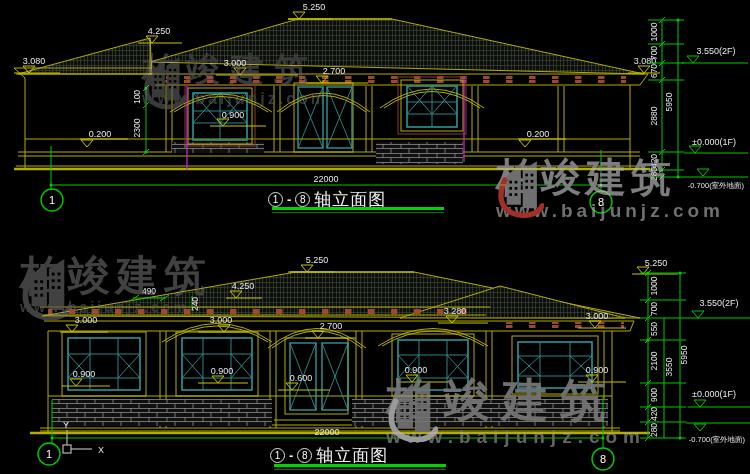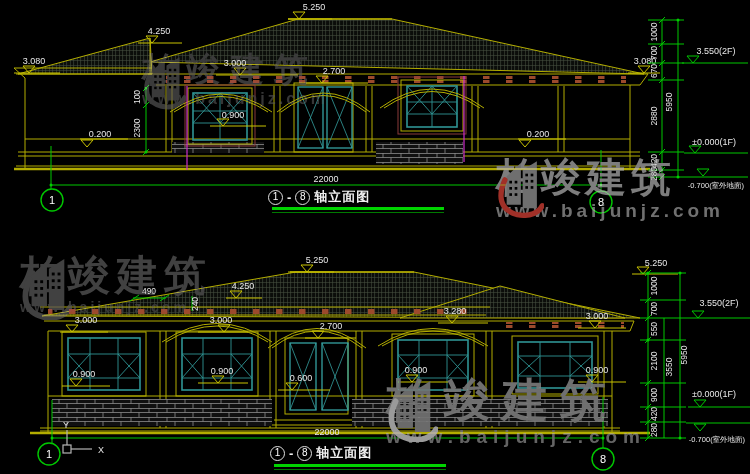--- a/index.html
+++ b/index.html
@@ -8,21 +8,21 @@
           font-family:"Liberation Sans",sans-serif}
   svg{position:absolute;left:0}
   svg text{fill:#e8e8e8;font-family:"Liberation Sans",sans-serif;font-size:9px}
   svg text.sm{font-size:8.5px}
   svg text.cjk{font-size:7.5px}
   svg text.bub{fill:#ffffff;font-size:11px}
   .title{position:absolute;display:flex;align-items:center;gap:4px;color:#f0f0f0;z-index:6}
   .bubble-s{display:inline-flex;width:15px;height:15px;border:1.4px solid #e0e0e0;border-radius:50%;
             align-items:center;justify-content:center;font-size:10px;line-height:1;color:#fff}
   .tsep{font-size:13px;font-weight:bold}
-  .tname{font-size:13px;font-weight:bold;letter-spacing:1px}
+  .tname{font-size:17px;font-weight:normal;letter-spacing:1px}
   .uline{position:absolute;background:#00d400;z-index:6}
   .uline2{position:absolute;background:#007a00;z-index:6}
   .wm{position:absolute;display:flex;align-items:flex-start;gap:10px;mix-blend-mode:lighten;
       pointer-events:none;z-index:5;white-space:nowrap}
   .wm .bt{font-weight:bold;line-height:1.05}
   .wm .bu{font-weight:bold;line-height:1.4}
 </style>
 </head>
 <body>
 

